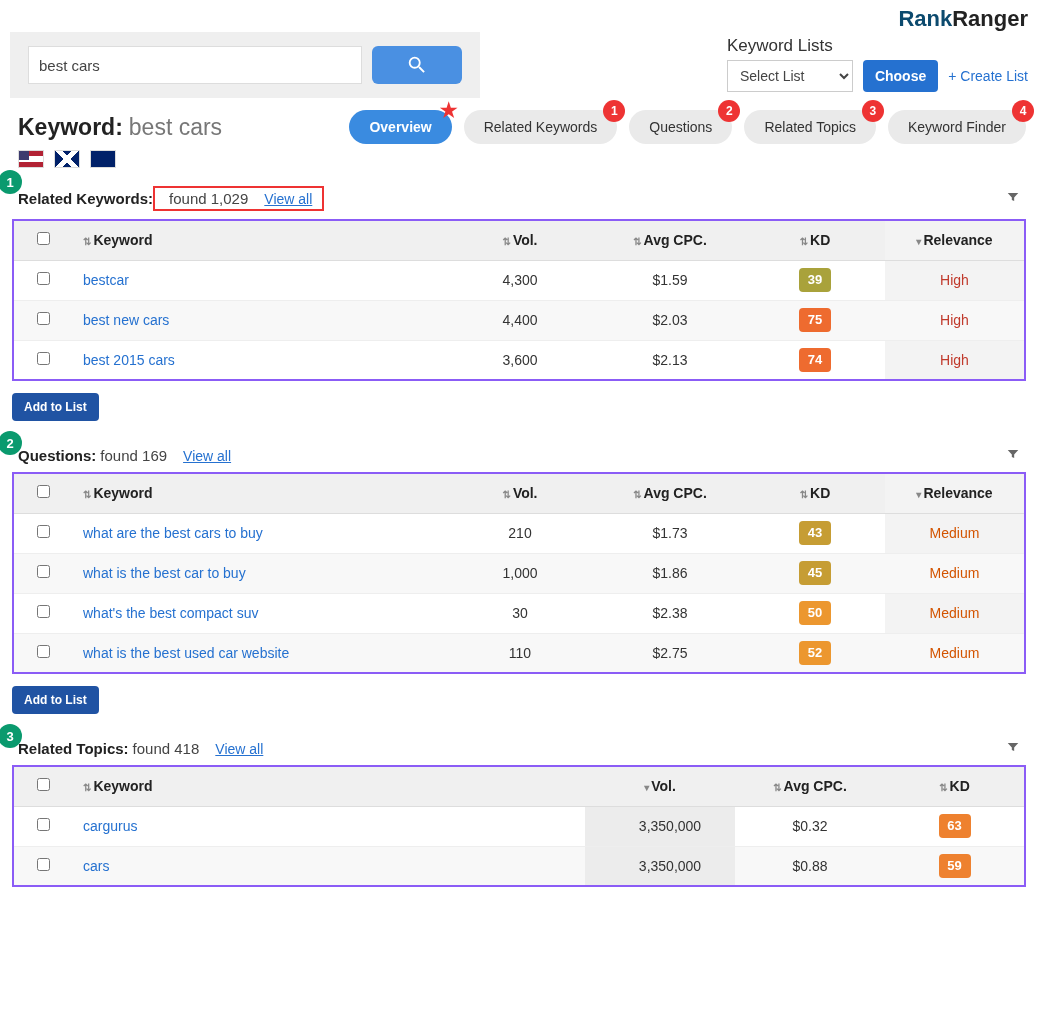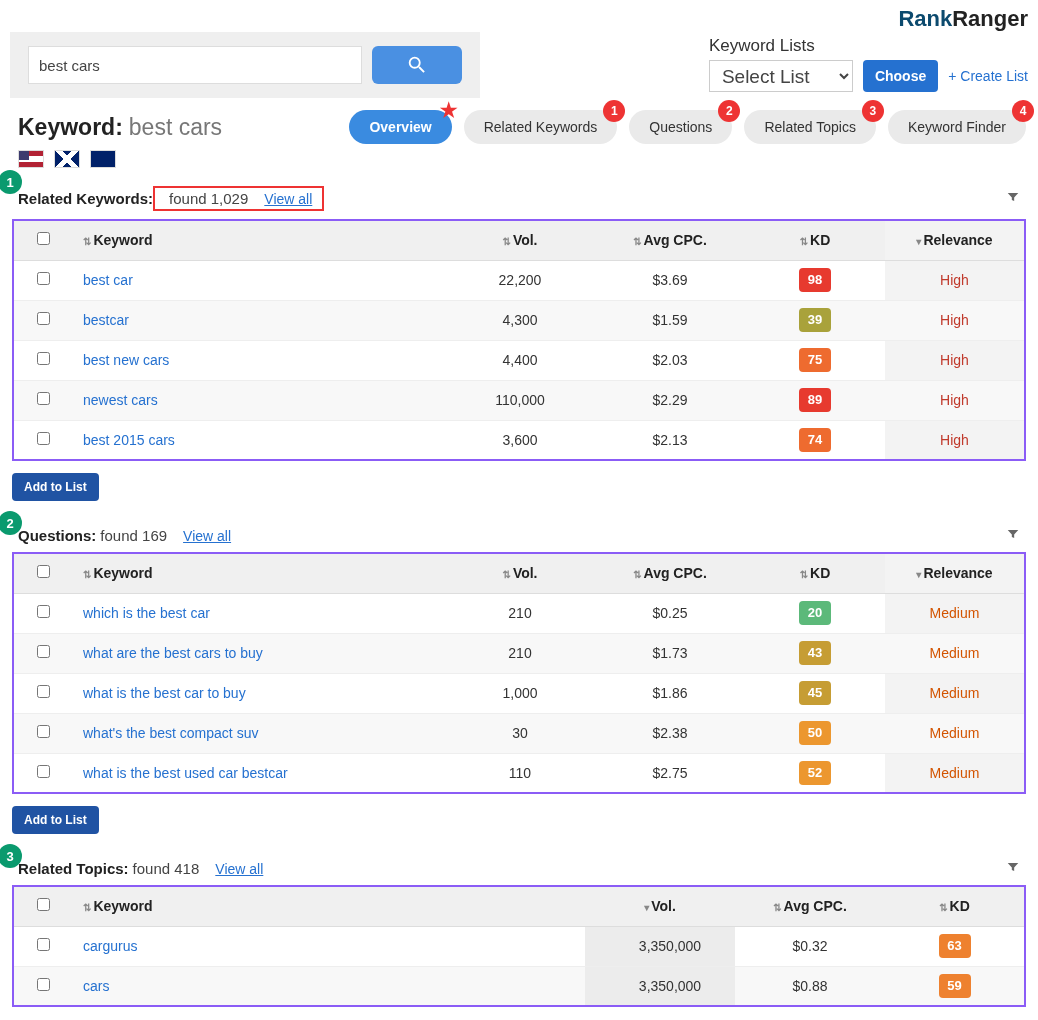--- a/index.html
+++ b/index.html
@@ -10,21 +10,21 @@
 
 .topbar { display: flex; align-items: flex-start; padding: 0 10px; gap: 30px; }
 .search-wrap { background: #efefef; padding: 14px 18px; display: flex; align-items: center; width: 470px; }
 .search-input { flex: 1; height: 38px; padding: 0 10px; border: 1px solid #ddd; font-size: 15px; color: #444; background: #fff; }
 .search-btn { width: 90px; height: 38px; margin-left: 10px; background: #4a90e2; border: none; border-radius: 6px; cursor: pointer; display: flex; align-items: center; justify-content: center; }
 .search-btn svg { width: 22px; height: 22px; fill: #fff; }
 
 .lists-wrap { margin-left: auto; padding-top: 4px; }
 .lists-title { font-size: 17px; color: #333; margin-bottom: 4px; }
 .lists-row { display: flex; align-items: center; gap: 10px; }
-.select-list { height: 32px; width: 144px; border: 1px solid #ccc; padding: 0 8px; font-size: 19px; color: #444; background: #fff; }
+.select-list { height: 32px; width: 126px; border: 1px solid #ccc; padding: 0 8px; font-size: 14px; color: #444; background: #fff; }
 .choose-btn { height: 32px; padding: 0 12px; background: #2571d0; color: #fff; border: none; border-radius: 4px; font-size: 14px; font-weight: bold; cursor: pointer; }
 .create-link { color: #2571d0; font-size: 14px; cursor: pointer; }
 
 .kw-header { display: flex; align-items: center; padding: 12px 12px 6px 18px; }
 .kw-label { font-size: 23px; font-weight: bold; color: #222; }
 .kw-value { font-size: 23px; color: #777; margin-left: 6px; }
 
 .tabs { display: flex; gap: 12px; margin-left: auto; }
 .tab { position: relative; height: 34px; padding: 0 20px; border-radius: 17px; background: #eaeaea; color: #333; border: none; font-size: 14px; cursor: pointer; display: flex; align-items: center; }
 .tab.active { background: #3a8be0; color: #fff; font-weight: bold; }
@@ -133,48 +133,32 @@
     <th class="col-kw" style="text-align:left;padding-left:10px"><span class="sort">⇅</span>Keyword</th>
     <th class="col-vol"><span class="sort">⇅</span>Vol.</th>
     <th class="col-cpc"><span class="sort">⇅</span>Avg CPC.</th>
     <th class="col-kd"><span class="sort">⇅</span>KD</th>
             <th class="col-rel"><span class="sort">▾</span>Relevance</th>
           </tr>
         </thead>
         <tbody>
           <tr>
             <td class="col-chk"><input type="checkbox" style=""></td>
-      <td class="col-kw"><span class="kw-link">best car</span></td>
-      <td class="col-vol ">22,200</td>
-      <td class="col-cpc">$3.69</td>
-      <td class="col-kd"><span class="kd-chip" style="background:#e73a2f">98</span></td>
-            <td class="col-rel rel-high">High</td>
-          </tr>
-          <tr>
-            <td class="col-chk"><input type="checkbox" style=""></td>
       <td class="col-kw"><span class="kw-link">bestcar</span></td>
       <td class="col-vol ">4,300</td>
       <td class="col-cpc">$1.59</td>
       <td class="col-kd"><span class="kd-chip" style="background:#a9a23b">39</span></td>
             <td class="col-rel rel-high">High</td>
           </tr>
           <tr>
             <td class="col-chk"><input type="checkbox" style=""></td>
       <td class="col-kw"><span class="kw-link">best new cars</span></td>
       <td class="col-vol ">4,400</td>
       <td class="col-cpc">$2.03</td>
       <td class="col-kd"><span class="kd-chip" style="background:#ee6b2f">75</span></td>
-            <td class="col-rel rel-high">High</td>
-          </tr>
-          <tr>
-            <td class="col-chk"><input type="checkbox" style=""></td>
-      <td class="col-kw"><span class="kw-link">newest cars</span></td>
-      <td class="col-vol ">110,000</td>
-      <td class="col-cpc">$2.29</td>
-      <td class="col-kd"><span class="kd-chip" style="background:#e73a2f">89</span></td>
             <td class="col-rel rel-high">High</td>
           </tr>
           <tr>
             <td class="col-chk"><input type="checkbox" style=""></td>
       <td class="col-kw"><span class="kw-link">best 2015 cars</span></td>
       <td class="col-vol ">3,600</td>
       <td class="col-cpc">$2.13</td>
       <td class="col-kd"><span class="kd-chip" style="background:#ee6b2f">74</span></td>
             <td class="col-rel rel-high">High</td>
           </tr>
@@ -197,28 +181,20 @@
     <th class="col-kw" style="text-align:left;padding-left:10px"><span class="sort">⇅</span>Keyword</th>
     <th class="col-vol"><span class="sort">⇅</span>Vol.</th>
     <th class="col-cpc"><span class="sort">⇅</span>Avg CPC.</th>
     <th class="col-kd"><span class="sort">⇅</span>KD</th>
             <th class="col-rel"><span class="sort">▾</span>Relevance</th>
           </tr>
         </thead>
         <tbody>
           <tr>
             <td class="col-chk"><input type="checkbox" style=""></td>
-      <td class="col-kw"><span class="kw-link">which is the best car</span></td>
-      <td class="col-vol ">210</td>
-      <td class="col-cpc">$0.25</td>
-      <td class="col-kd"><span class="kd-chip" style="background:#5cb97a">20</span></td>
-            <td class="col-rel rel-med">Medium</td>
-          </tr>
-          <tr>
-            <td class="col-chk"><input type="checkbox" style=""></td>
       <td class="col-kw"><span class="kw-link">what are the best cars to buy</span></td>
       <td class="col-vol ">210</td>
       <td class="col-cpc">$1.73</td>
       <td class="col-kd"><span class="kd-chip" style="background:#c69d34">43</span></td>
             <td class="col-rel rel-med">Medium</td>
           </tr>
           <tr>
             <td class="col-chk"><input type="checkbox" style=""></td>
       <td class="col-kw"><span class="kw-link">what is the best car to buy</span></td>
       <td class="col-vol ">1,000</td>
@@ -229,21 +205,21 @@
           <tr>
             <td class="col-chk"><input type="checkbox" style=""></td>
       <td class="col-kw"><span class="kw-link">what's the best compact suv</span></td>
       <td class="col-vol ">30</td>
       <td class="col-cpc">$2.38</td>
       <td class="col-kd"><span class="kd-chip" style="background:#ec972f">50</span></td>
             <td class="col-rel rel-med">Medium</td>
           </tr>
           <tr>
             <td class="col-chk"><input type="checkbox" style=""></td>
-      <td class="col-kw"><span class="kw-link">what is the best used car bestcar</span></td>
+      <td class="col-kw"><span class="kw-link">what is the best used car website</span></td>
       <td class="col-vol ">110</td>
       <td class="col-cpc">$2.75</td>
       <td class="col-kd"><span class="kd-chip" style="background:#ec972f">52</span></td>
             <td class="col-rel rel-med">Medium</td>
           </tr>
         </tbody>
       </table>
     </div><button class="add-btn">Add to List</button><div class="section">
       <div class="num-badge">3</div>
       <div class="section-head">

